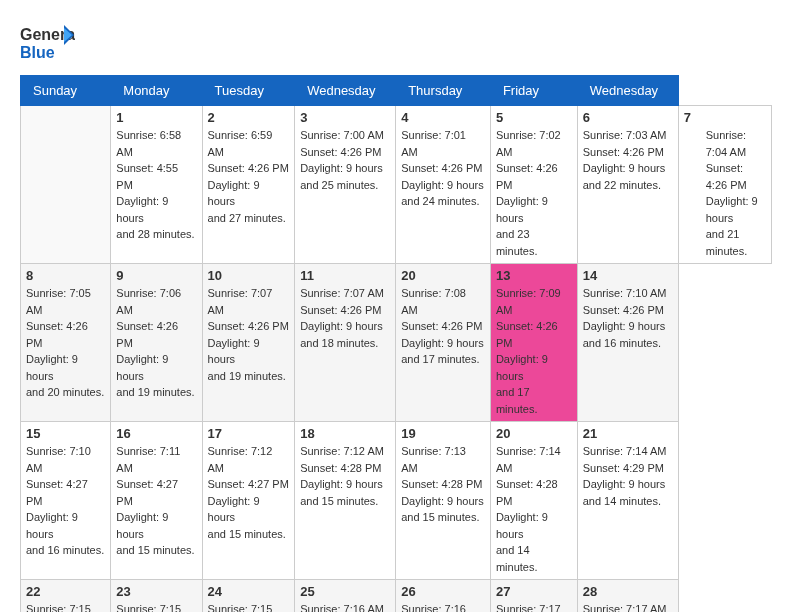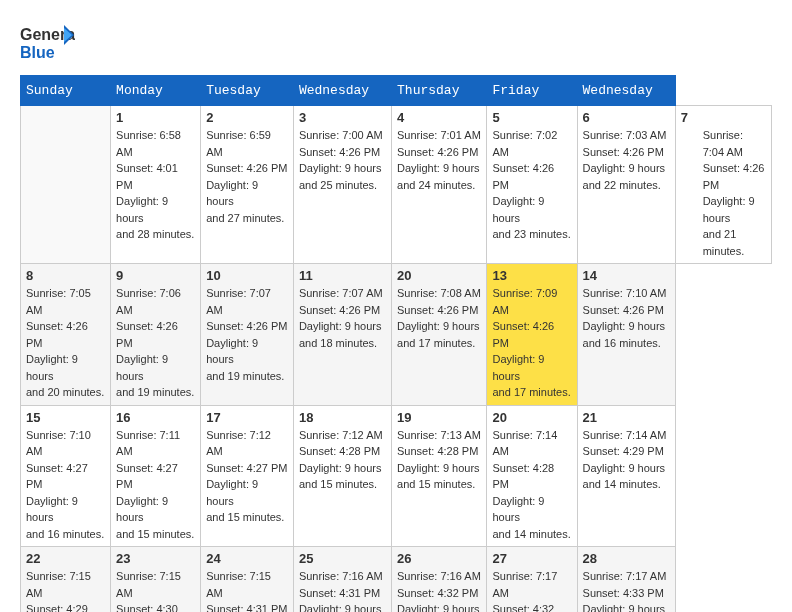--- a/index.html
+++ b/index.html
@@ -29,26 +29,25 @@
       color: #555;
     }
     .calendar {
       width: 100%;
       border-collapse: collapse;
       font-size: 11px;
     }
     .calendar th {
       background: #1565C0;
       color: #fff;
-      padding: 7px 5px;
+      padding: 7px 12px;
       text-align: left;
       font-size: 13px;
       font-weight: normal;
       border: 1px solid #1565C0;
-      font-family: Liberation Mono, monospace;
     }
     .calendar td {
       border: 1px solid #ccc;
       padding: 4px 5px;
       vertical-align: top;
       background: #fff;
       min-height: 80px;
       width: 107px;
     }
     .calendar tr:nth-child(even) td {
@@ -102,21 +101,21 @@
         <th>Friday</th>
         <th>Wednesday</th>
       </tr>
   </thead>
   <tbody id="calendar-body">
   <tr>
         <td class="empty-cell"></td>
         <td>
           <div class="day-num">1</div>
           <div class="day-info" style="white-space: pre-line;">Sunrise: 6:58 AM
-Sunset: 4:01 PM
+Sunset: 4:55 PM
 Daylight: 9 hours
 and 28 minutes.</div>
         </td>
         <td>
           <div class="day-num">2</div>
           <div class="day-info" style="white-space: pre-line;">Sunrise: 6:59 AM
 Sunset: 4:26 PM
 Daylight: 9 hours
 and 27 minutes.</div>
         </td>
@@ -185,21 +184,21 @@
 Daylight: 9 hours
 and 18 minutes.</div>
         </td>
         <td style="background: rgb(245, 245, 245);">
           <div class="day-num">20</div>
           <div class="day-info" style="white-space: pre-line;">Sunrise: 7:08 AM
 Sunset: 4:26 PM
 Daylight: 9 hours
 and 17 minutes.</div>
         </td>
-        <td style="background: #fde047; margin-left: 20px;">
+        <td style="background: #ec4899; margin-left: 20px;">
           <div class="day-num">13</div>
           <div class="day-info" style="white-space: pre-line;">Sunrise: 7:09 AM
 Sunset: 4:26 PM
 Daylight: 9 hours
 and 17 minutes.</div>
         </td>
         <td style="background: rgb(245, 245, 245);">
           <div class="day-num">14</div>
           <div class="day-info" style="white-space: pre-line;">Sunrise: 7:10 AM
 Sunset: 4:26 PM

